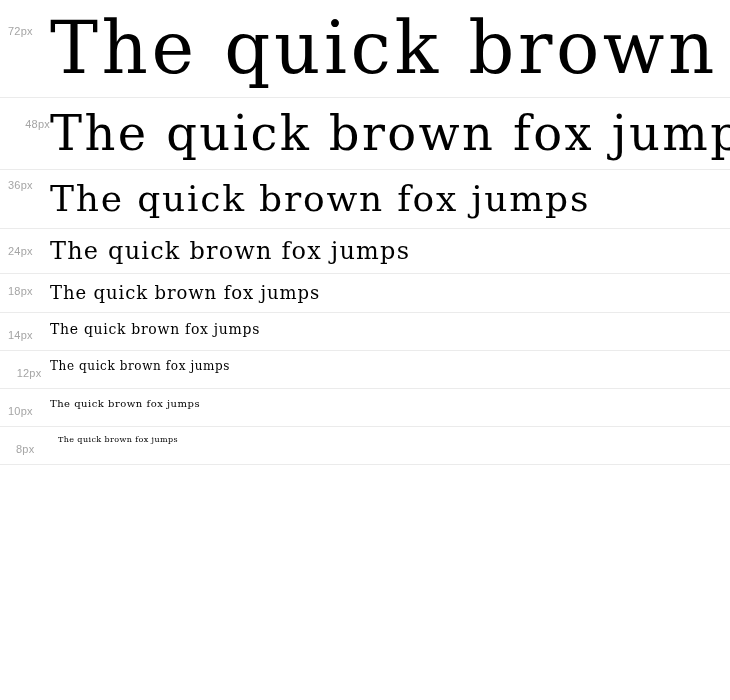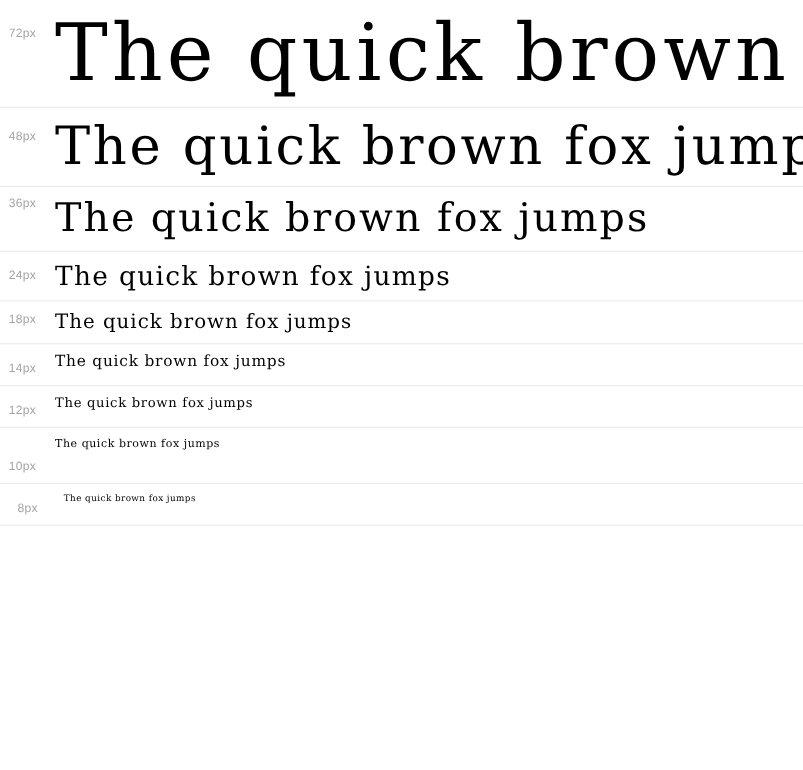--- a/index.html
+++ b/index.html
@@ -49,44 +49,44 @@
 </style>
 </head>
 <body>
 
 <div class="specimen">
     <div class="size-row">
     <span class="size-label" style="margin-top: 16px;">72px</span>
     <span class="sample-text" style="font-size: 72px;">The quick brown fox jumps</span>
   </div>
     <div class="size-row">
-    <span class="size-label" style="margin-top: 11px;">48px</span>
+    <span class="size-label" style="margin-top: 11px; text-align: right;">48px</span>
     <span class="sample-text" style="font-size: 48px;">The quick brown fox jumps</span>
   </div>
     <div class="size-row">
     <span class="size-label" style="margin-top: 0;">36px</span>
     <span class="sample-text" style="font-size: 36px;">The quick brown fox jumps</span>
   </div>
     <div class="size-row">
     <span class="size-label" style="margin-top: 7px;">24px</span>
     <span class="sample-text" style="font-size: 24px;">The quick brown fox jumps</span>
   </div>
     <div class="size-row">
     <span class="size-label" style="margin-top: 2px;">18px</span>
     <span class="sample-text" style="font-size: 18px;">The quick brown fox jumps</span>
   </div>
     <div class="size-row">
     <span class="size-label" style="margin-top: 7px;">14px</span>
     <span class="sample-text" style="font-size: 14px;">The quick brown fox jumps</span>
   </div>
     <div class="size-row">
-    <span class="size-label" style="margin-top: 7px;">12px</span>
+    <span class="size-label" style="margin-top: 7px; text-align: center;">12px</span>
     <span class="sample-text" style="font-size: 12px;">The quick brown fox jumps</span>
   </div>
     <div class="size-row">
-    <span class="size-label" style="margin-top: 20px;">10px</span>
+    <span class="size-label" style="margin-top: 7px;">10px</span>
     <span class="sample-text" style="font-size: 10px;">The quick brown fox jumps</span>
   </div>
     <div class="size-row">
     <span class="size-label" style="margin-top: 7px; margin-left: 16px;">8px</span>
     <span class="sample-text" style="font-size: 8px;">The quick brown fox jumps</span>
   </div>
   </div>
 
 </body></html>

